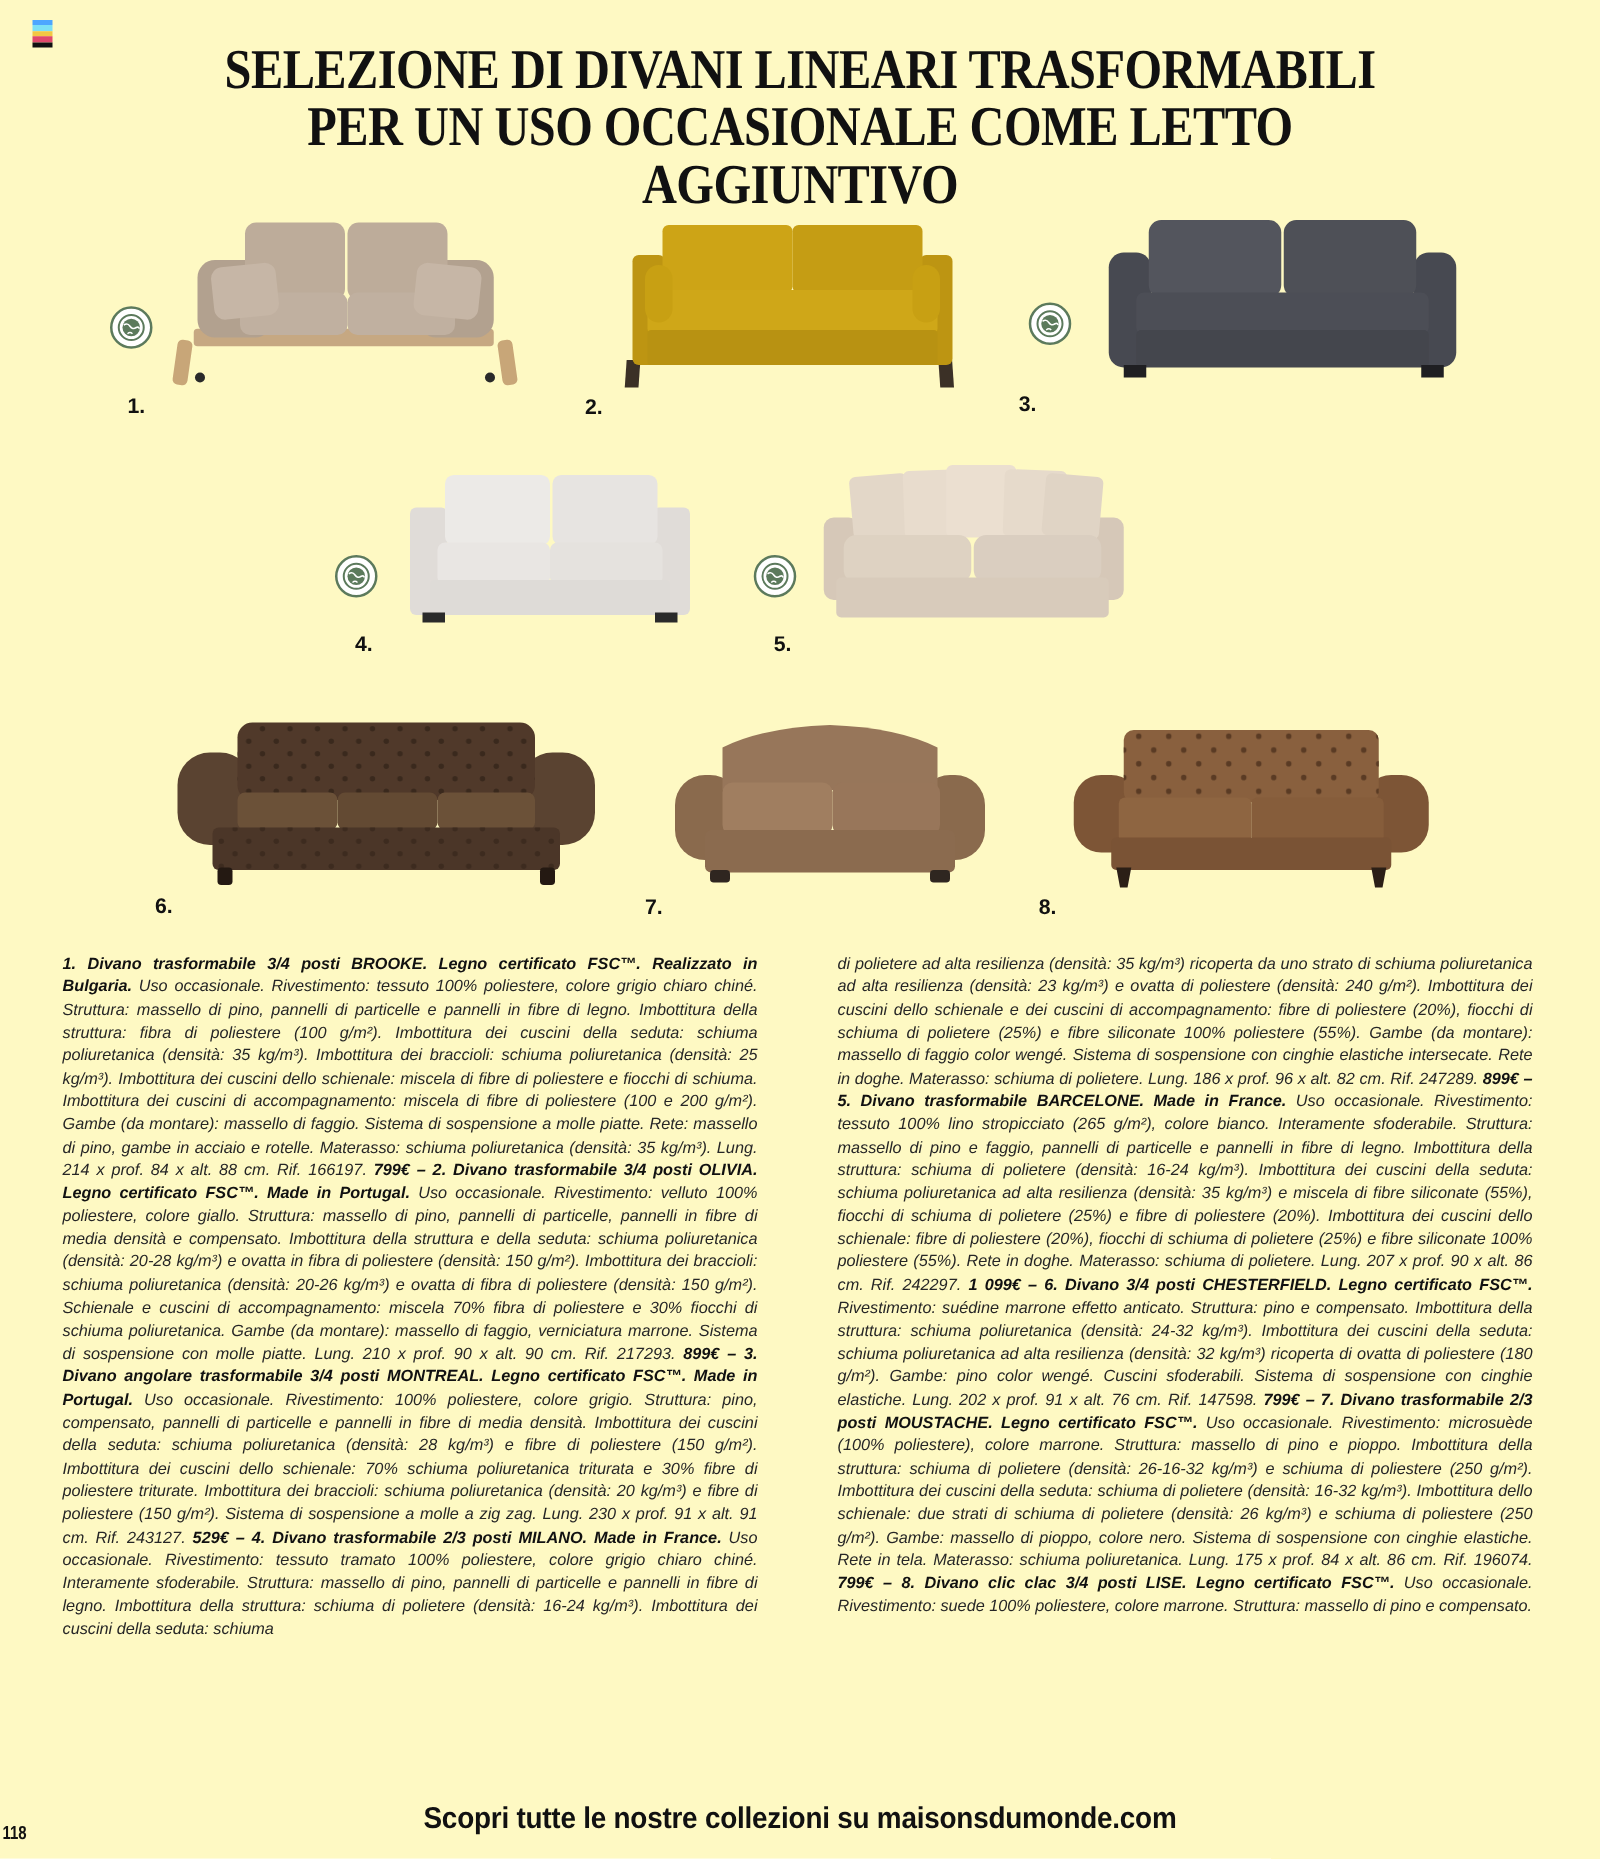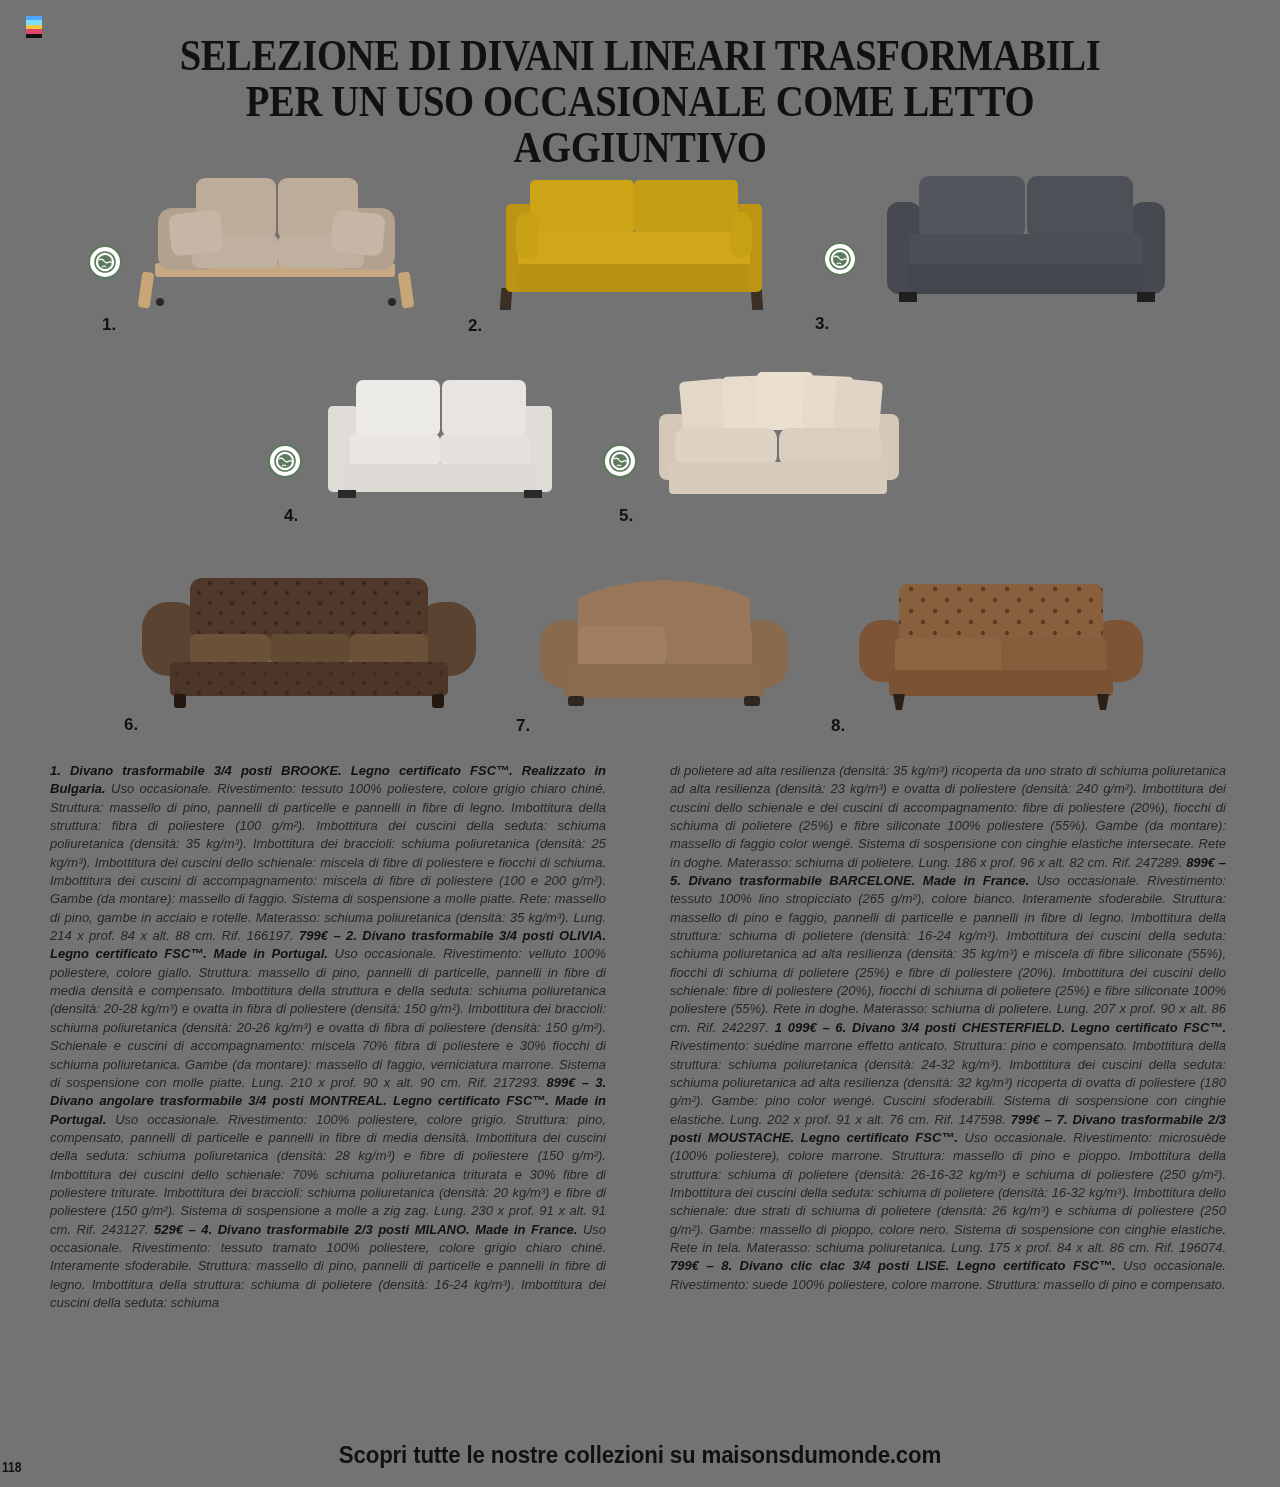--- a/index.html
+++ b/index.html
@@ -8,21 +8,21 @@
     margin: 0; padding: 0;
     width: 1280px; height: 1487px;
     background: #ffffff;
     font-family: "Liberation Sans", sans-serif;
     color: #1a1a1a;
     overflow: hidden;
   }
   .page {
     position: relative;
     width: 1280px; height: 1487px;
-    background: #737373;
+    background: #fef9c3;
   }
 
   
   .reg-mark {
     position: absolute; left: 26px; top: 16px;
     width: 16px; height: 22px;
     display: flex; flex-direction: column;
     border: 0;
   }
   .reg-mark span { flex: 1 1 auto; display: block; }

